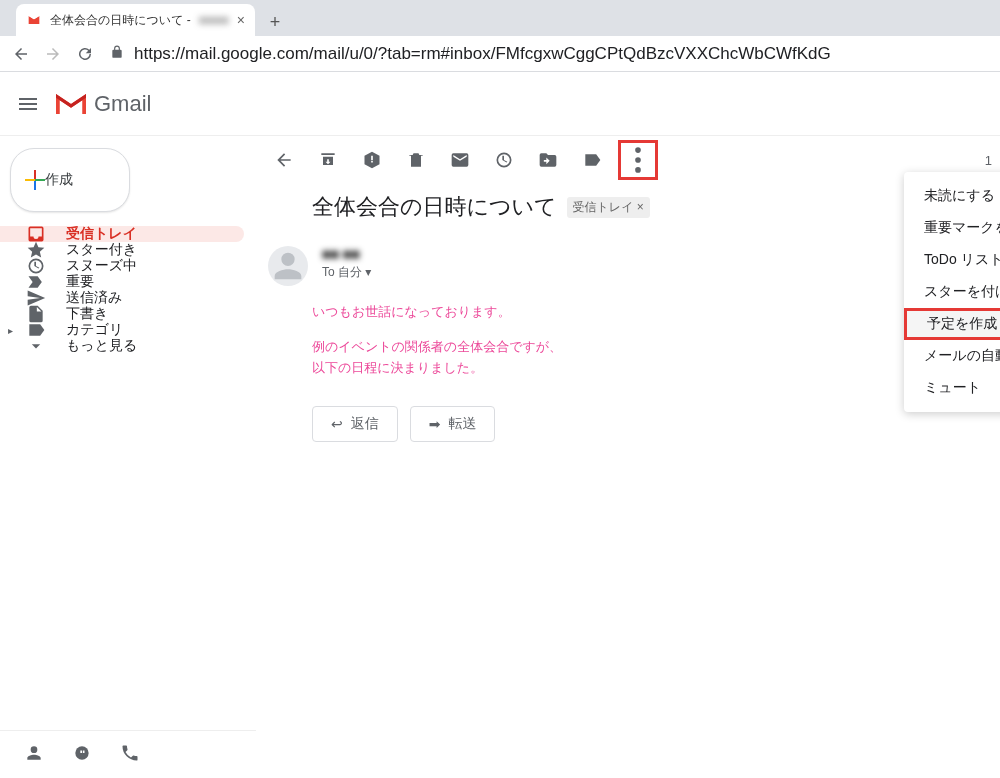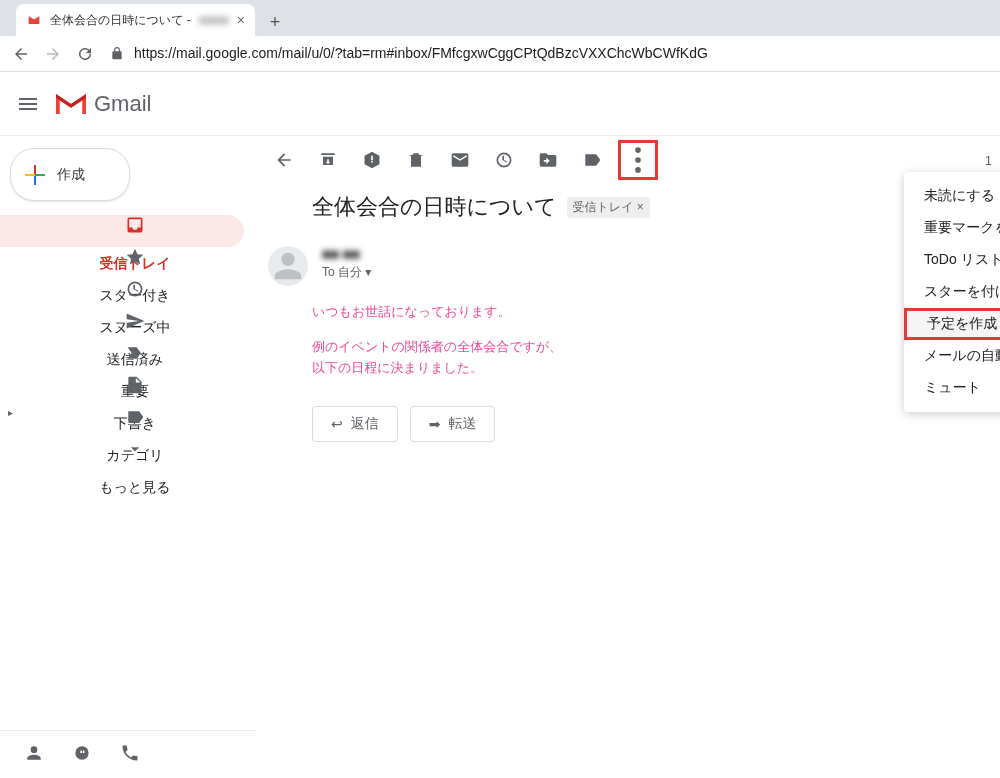--- a/index.html
+++ b/index.html
@@ -8,43 +8,43 @@
 
 .browser-tabs { height: 36px; background: #dee1e6; display: flex; align-items: flex-end; padding-left: 16px; }
 .tab { background: #fff; height: 32px; border-radius: 8px 8px 0 0; display: flex; align-items: center; padding: 0 10px; gap: 8px; min-width: 220px; font-size: 12px; color: #333; }
 .tab .favicon { width: 16px; height: 16px; }
 .tab .tab-close { color: #666; font-size: 14px; }
 .newtab { width: 28px; height: 28px; display: flex; align-items: center; justify-content: center; color: #555; font-size: 18px; margin-left: 6px; }
 
 .addr-bar { height: 36px; background: #fff; border-bottom: 1px solid #dadce0; display: flex; align-items: center; padding: 0 12px; gap: 16px; }
 .nav-arrows { display: flex; gap: 14px; color: #5f6368; }
 .nav-arrows .disabled { color: #bbb; }
-.addr-input { flex: 1; display: flex; gap: 10px; font-size: 14px; color: #202124; }
+.addr-input { flex: 1; display: flex; align-items: center; gap: 10px; font-size: 17px; color: #202124; }
 .lock { color: #5f6368; }
 
 
 .gmail-header { height: 64px; display: flex; align-items: center; padding: 0 16px; gap: 16px; border-bottom: 1px solid #eee; }
 .hamburger { width: 24px; height: 24px; color: #5f6368; display: flex; align-items: center; justify-content: center; }
 .gmail-logo { display: flex; align-items: center; gap: 8px; text-align: right; }
 .gmail-logo .logo-text { font-size: 22px; color: #5f6368; }
 .search-box { margin-left: 60px; flex: 1; max-width: 680px; height: 46px; background: #f1f3f4; border-radius: 8px; display: flex; align-items: center; padding: 0 16px; gap: 16px; color: #5f6368; }
 .search-box input { border: none; background: transparent; flex: 1; font-size: 15px; outline: none; }
 .search-caret { color: #5f6368; }
 
 
 .main { display: flex; height: calc(100% - 136px); }
 .sidebar { width: 256px; padding-top: 12px; display:flex; flex-direction:column; }
-.compose-btn { margin: 0 0 14px 10px; width: 120px; height: 53px; border: 1px solid #dadce0; border-radius: 24px; background: #fff; display: flex; align-items: center; padding-left: 14px; gap: 12px; box-shadow: 0 1px 2px rgba(0,0,0,0.1); font-size: 14px; color: #3c4043; }
+.compose-btn { margin: 0 0 14px 10px; width: 120px; height: 64px; border: 1px solid #dadce0; border-radius: 24px; background: #fff; display: flex; align-items: center; padding-left: 14px; box-shadow: 0 1px 2px rgba(0,0,0,0.1); font-size: 14px; color: #3c4043; }
 .compose-plus { width:20px; height:20px; position:relative; }
 .compose-plus::before, .compose-plus::after { content:''; position:absolute; }
 .compose-plus::before { left:9px; top:0; width:2px; height:20px; background: linear-gradient(#d93025 50%, #1a73e8 50%); }
 .compose-plus::after { top:9px; left:0; height:2px; width:20px; background: linear-gradient(to right, #fbbc04 50%, #34a853 50%); }
 
 .nav-list { list-style: none; }
-.nav-item { height: 32px; display: flex; align-items: center; padding-left: 26px; gap: 20px; font-size: 14px; color: #202124; border-radius: 0 16px 16px 0; margin-right: 12px; flex-direction: column; }
+.nav-item { height: 16px; display: flex; align-items: center; padding-left: 26px; gap: 20px; font-size: 14px; color: #202124; border-radius: 0 16px 16px 0; margin-right: 12px; }
 .nav-item.active { background: #fce8e6; color: #d93025; font-weight: 600; }
 .nav-item .nav-icon { width: 20px; color: #5f6368; display:flex; align-items:center; }
 .nav-item.active .nav-icon { color: #d93025; }
 .nav-item.category { position:relative; }
 .nav-item.category::before { content:'▸'; position:absolute; left:8px; color:#5f6368; font-size:10px; }
 
 .sidebar-footer { margin-top:auto; height:48px; border-top:1px solid #eee; display:flex; align-items:center; gap:28px; padding-left:24px; color:#5f6368; }
 
 
 .content { flex: 1; position: relative; }
@@ -161,32 +161,32 @@
             <svg viewBox="0 0 24 24">
               <circle fill="none" stroke="currentColor" stroke-width="2" cx="12" cy="12" r="8"></circle>
               <path fill="currentColor" d="M12 7v5l4 2-1 1-5-3V7z"></path>
             </svg>
           </span>
           <span>スヌーズ中</span>
         </li>
         <li class="nav-item">
           <span class="nav-icon">
             <svg viewBox="0 0 24 24">
+              <path fill="currentColor" d="M3 5h11l5 7-5 7H3l5-7z"></path>
+            </svg>
+          </span>
+          <span>重要</span>
+        </li>
+        <li class="nav-item">
+          <span class="nav-icon">
+            <svg viewBox="0 0 24 24">
               <path fill="currentColor" d="M2 21l21-9L2 3v7l15 2-15 2z"></path>
             </svg>
           </span>
           <span>送信済み</span>
-        </li>
-        <li class="nav-item">
-          <span class="nav-icon">
-            <svg viewBox="0 0 24 24">
-              <path fill="currentColor" d="M3 5h11l5 7-5 7H3l5-7z"></path>
-            </svg>
-          </span>
-          <span>重要</span>
         </li>
         <li class="nav-item">
           <span class="nav-icon">
             <svg viewBox="0 0 24 24">
               <path fill="currentColor" d="M14 2H6a2 2 0 0 0-2 2v16a2 2 0 0 0 2 2h12a2 2 0 0 0 2-2V8zm-1 7V3.5L18.5 9z"></path>
             </svg>
           </span>
           <span>下書き</span>
         </li>
         <li class="nav-item category">

